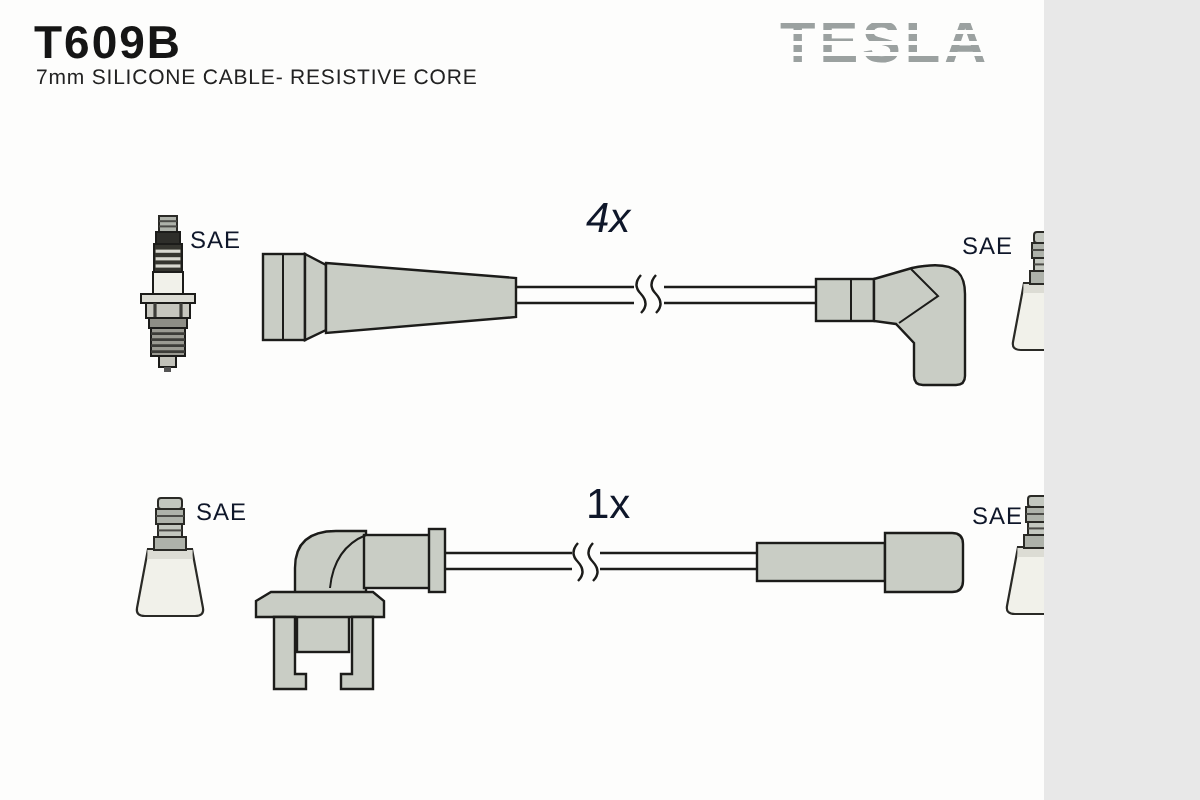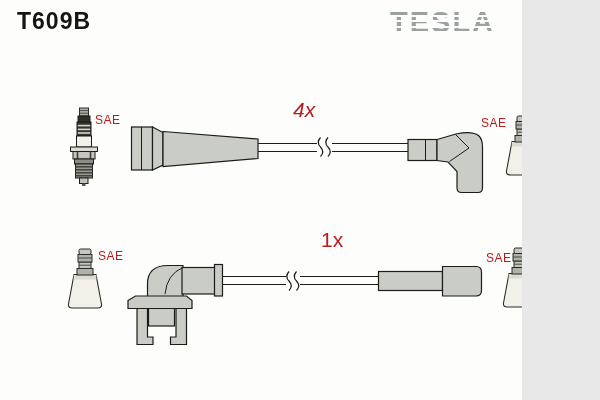--- a/index.html
+++ b/index.html
@@ -14,39 +14,40 @@
   .logo-text{
     position:absolute;inset:0;font-size:29px;font-weight:800;letter-spacing:2px;
     color:#9ba1a0;line-height:32px;
   }
   .logo-stripes{
     position:absolute;inset:0;
     background:repeating-linear-gradient(to bottom, rgba(255,255,255,0) 0 3.5px, #fdfdfc 3.5px 5.5px);
     pointer-events:none;
   }
   
-  .lbl{position:absolute;color:#b91c1c;white-space:nowrap;}
+  .lbl{position:absolute;color:#0f172a;white-space:nowrap;}
   .qty{font-size:21px;}
   .sae{font-size:12px;letter-spacing:0.5px;}
   
   svg{position:absolute;left:0;top:0;}
   .boot{fill:#c9cdc5;stroke:#1c1c1a;stroke-width:1.2;}
   .ln{stroke:#1c1c1a;stroke-width:1.2;fill:none;}
   .seam{stroke:#1c1c1a;stroke-width:1;fill:none;}
   .cone{fill:#f1f1ea;stroke:#2a2a26;stroke-width:1.1;}
   .metal{fill:#aeb2aa;stroke:#2a2a26;stroke-width:1;}
   .metal2{fill:#c3c7bf;stroke:#2a2a26;stroke-width:1;}
   .dk{stroke:#4a4a46;stroke-width:1;}
 </style>
 </head>
 <body>
 
 <div class="screen">
 
   <div class="part-number">T609B</div>
+  <div class="subtitle">7mm SILICONE CABLE- RESISTIVE CORE</div>
   <div class="logo">
     <span class="logo-text">TESLA</span>
     <span class="logo-stripes"></span>
   </div>
 
   <svg width="600" height="400" viewBox="0 0 600 400">
     <defs>
       <g id="sae-terminal">
         <path class="cone" d="M9,29.5 L31,29.5 L36.5,59 Q37.2,63 32.5,63 L7.5,63 Q2.8,63 3.5,59 Z"></path>
         <rect x="8.7" y="30" width="22.6" height="4.5" fill="#dcdcd4" stroke="none"></rect>
@@ -130,20 +131,20 @@
       </g>
     <g transform="translate(65,245)">
         <use href="#sae-terminal"></use>
       </g>
     <g transform="translate(500,244)">
         <use href="#sae-terminal"></use>
       </g>
   </svg>
 
   <span class="lbl qty" style="left:293px;top:98px;font-style:italic;">4x</span>
-  <span class="lbl qty" style="left:293px;top:228px;margin-left:28px;">1x</span>
+  <span class="lbl qty" style="left:293px;top:241px;">1x</span>
 
   <span class="lbl sae" style="left:95px;top:113px;">SAE</span>
   <span class="lbl sae" style="left:481px;top:116px;">SAE</span>
   <span class="lbl sae" style="left:98px;top:249px;">SAE</span>
   <span class="lbl sae" style="left:486px;top:251px;">SAE</span>
 
 </div>
 
 </body></html>

